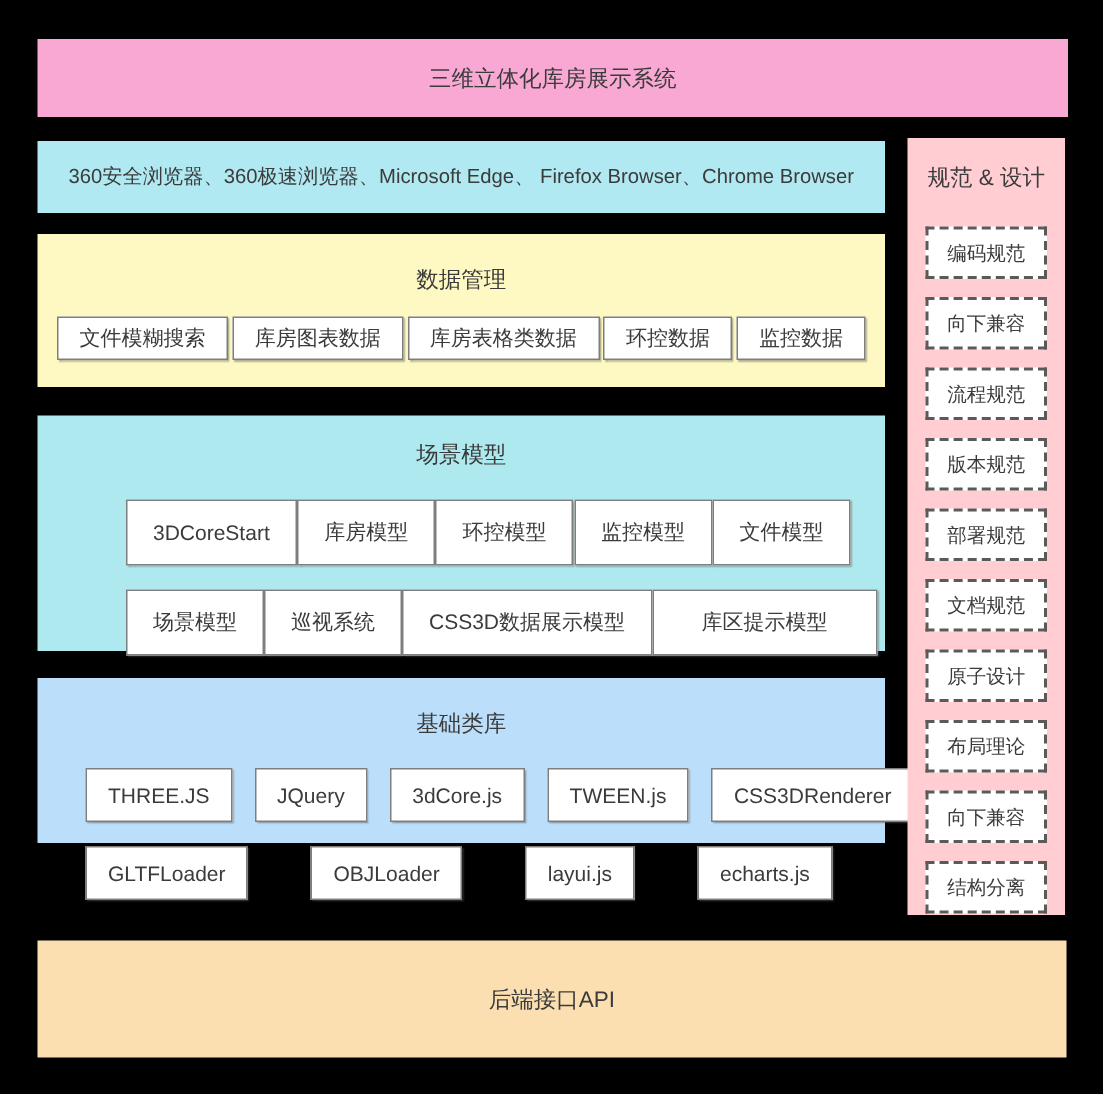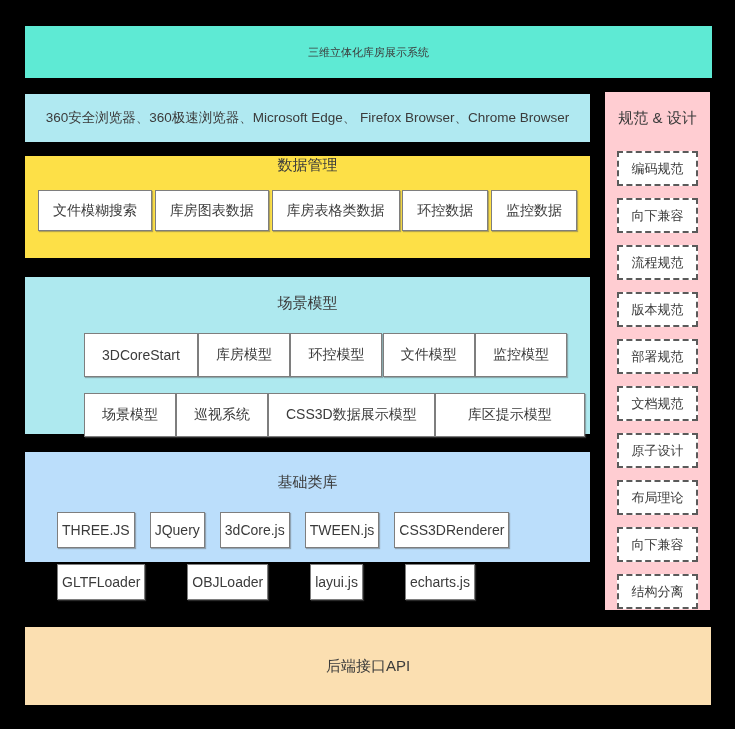--- a/index.html
+++ b/index.html
@@ -8,60 +8,60 @@
     background: #000;
     font-family: "Liberation Sans", "DejaVu Sans", sans-serif;
     color: #3b3b3b;
     overflow: hidden;
   }
   .canvas { position: relative; width: 735px; height: 729px; background: #000; }
 
   
   .banner {
     position: absolute; left: 25px; top: 26px; width: 687px; height: 52px;
-    background: #5eead4;
+    background: #f9a8d4;
     display: flex; align-items: center; justify-content: center;
-    font-size: 11px;
+    font-size: 15px;
   }
 
   
   .browsers {
     position: absolute; left: 25px; top: 94px; width: 565px; height: 48px;
     background: #b0e9f1;
     display: flex; align-items: center; justify-content: center;
     font-size: 13.5px;
   }
 
   
   .section { position: absolute; left: 25px; width: 565px; box-sizing: border-box; }
   .section-title { text-align: center; font-size: 15px; }
-  .sec-data    { top: 156px; height: 102px; background: #fde047; }
+  .sec-data    { top: 156px; height: 102px; background: #fef9c3; padding-top: 21px; }
   .sec-scene   { top: 277px; height: 157px; background: #aee9ef; padding-top: 17px; }
   .sec-base    { top: 452px; height: 110px; background: #bbdefb; padding-top: 21px; }
 
   .row { display: flex; }
   .row-data  { margin-top: 15px; padding: 0 13px; justify-content: space-between; }
   .row-scene { padding: 0 23px; justify-content: space-between; margin-left: 36px; }
   .row-scene1 { margin-top: 20px; }
   .row-scene2 { margin-top: 16px; }
   .row-base  { padding-left: 32px; gap: 15px; justify-content: flex-start; }
   .row-base1 { margin-top: 20px; }
   .row-base2 { margin-top: 16px; gap: 42px; }
 
   .box {
     background: #fff;
     border: 1px solid #7e7e7e;
     box-shadow: 1px 1px 1px rgba(90,90,90,0.45);
     display: flex; align-items: center; justify-content: center;
     font-size: 14px; white-space: nowrap;
     box-sizing: border-box;
   }
-  .box-data  { height: 41px; padding: 0 14px; font-family: Liberation Serif, serif; }
+  .box-data  { height: 29px; padding: 0 14px; font-family: Liberation Serif, serif; }
   .box-scene { height: 44px; padding: 0 17px; }
-  .box-base  { height: 36px; padding: 0 4px; }
+  .box-base  { height: 36px; padding: 0 14px; }
   .box-wide  { min-width: 150px; }
 
   
   .standards {
     position: absolute; left: 605px; top: 92px; width: 105px; height: 518px;
     background: #ffcdd2; box-sizing: border-box; padding-top: 17px;
   }
   .standards-title { text-align: center; font-size: 15px; }
   .dashed-box {
     width: 81px; height: 35px; margin: 12px auto 0;
@@ -102,22 +102,22 @@
       <div class="box box-data">监控数据</div>
     </div>
   </div>
 
   <div class="section sec-scene">
     <div class="section-title">场景模型</div>
     <div class="row row-scene row-scene1">
       <div class="box box-scene">3DCoreStart</div>
       <div class="box box-scene">库房模型</div>
       <div class="box box-scene">环控模型</div>
+      <div class="box box-scene">监控模型</div>
       <div class="box box-scene">文件模型</div>
-      <div class="box box-scene">监控模型</div>
     </div>
     <div class="row row-scene row-scene2">
       <div class="box box-scene">场景模型</div>
       <div class="box box-scene">巡视系统</div>
       <div class="box box-scene">CSS3D数据展示模型</div>
       <div class="box box-scene box-wide">库区提示模型</div>
     </div>
   </div>
 
   <div class="section sec-base">

